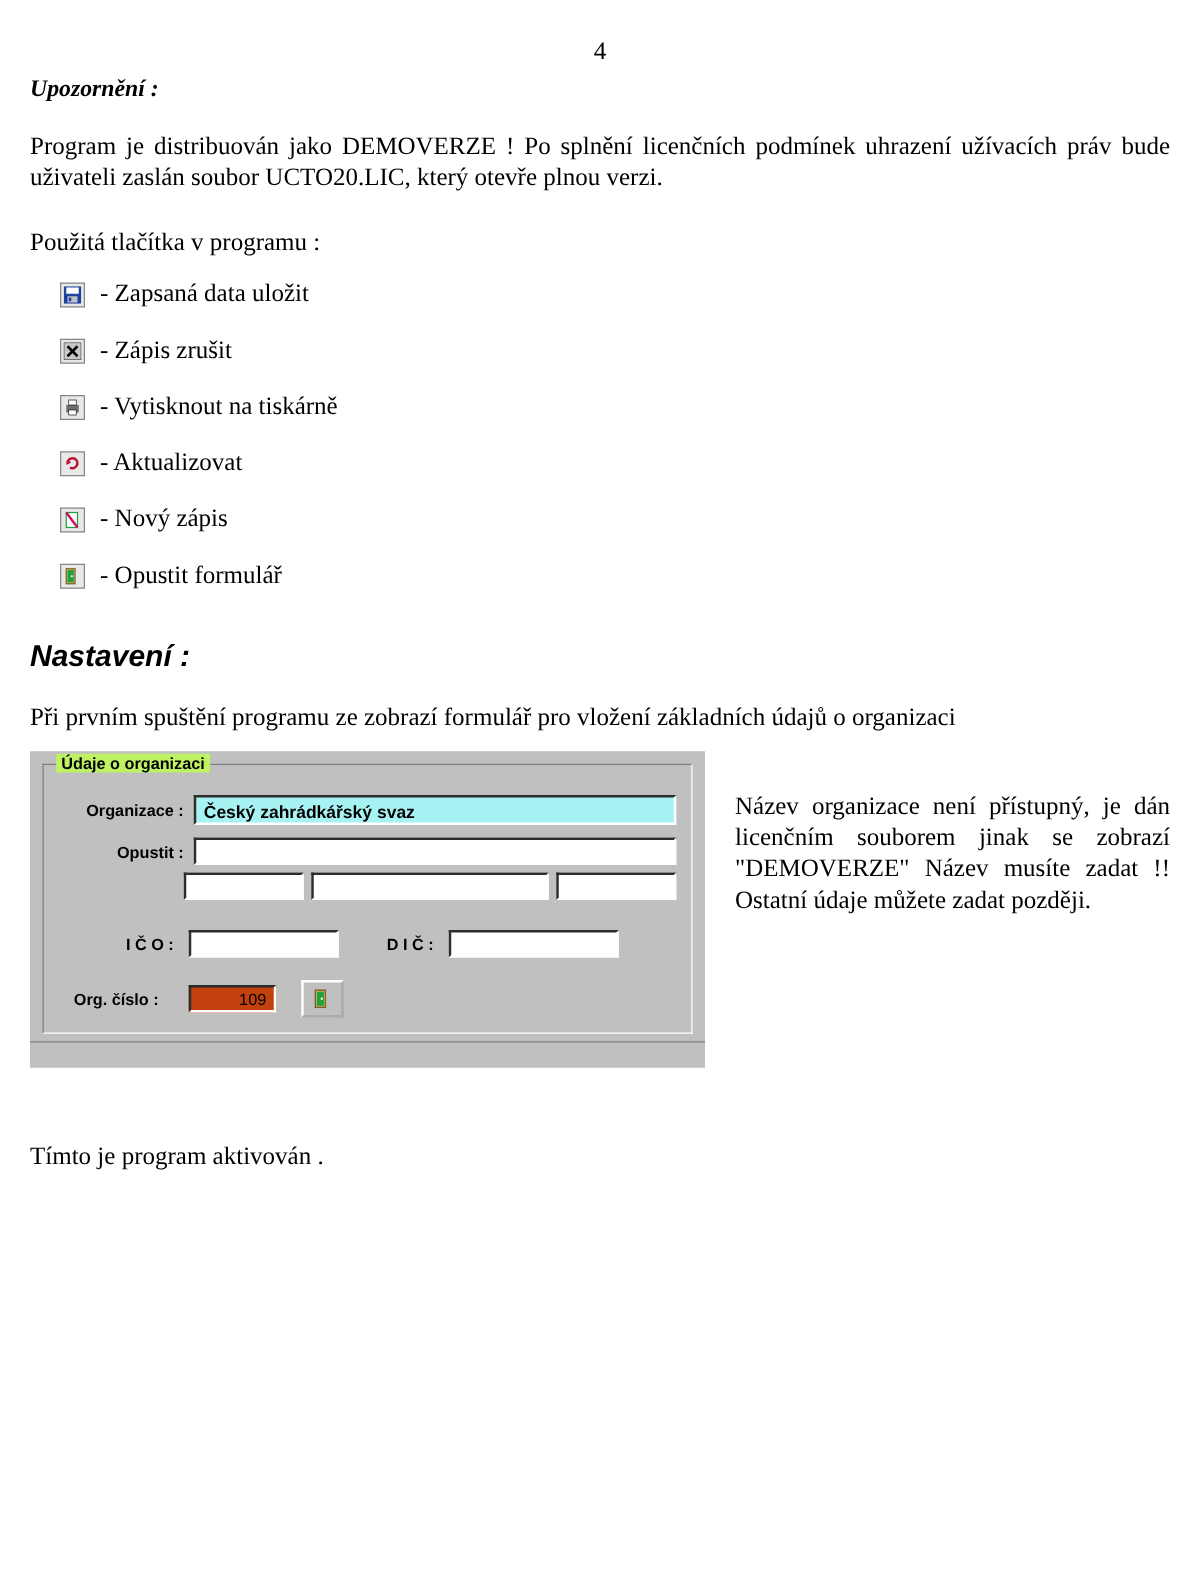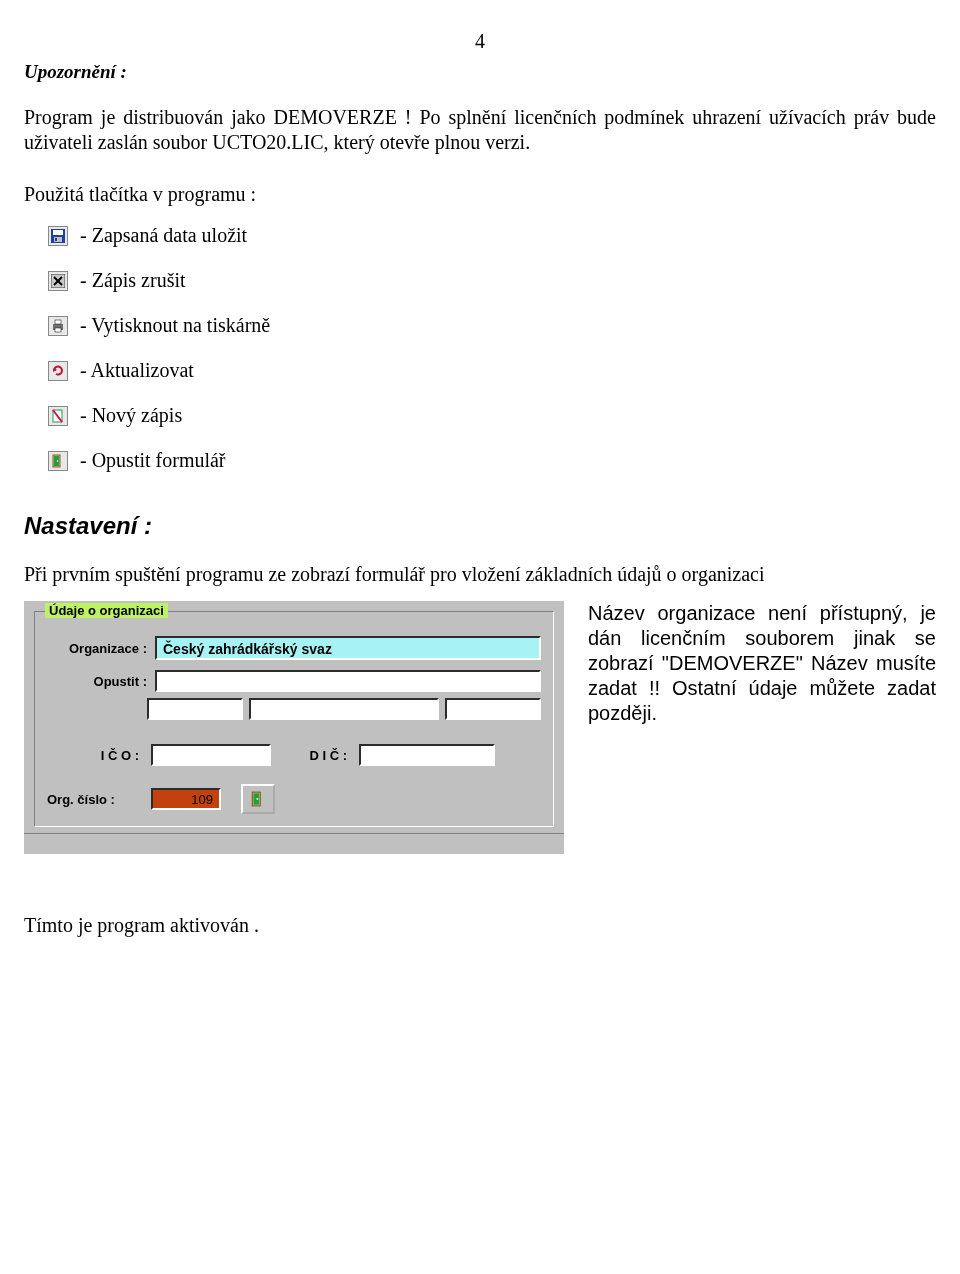--- a/index.html
+++ b/index.html
@@ -161,21 +161,21 @@
     font-size: 13px;
     text-align: right;
     padding-right:4px;
   }
   .ids-row .ico-lbl { width:92px; }
   .ids-row .ico-val { width:120px; }
   .ids-row .dic-lbl { width:44px; margin-left:24px;}
   .ids-row .dic-val { width:136px; }
 
   .orgnum-row { display:flex; align-items:center; margin-top:18px; gap:8px;}
-  .orgnum-row .lbl2 { width:92px; font-weight:bold; font-size:13px; text-align:left; padding-right:4px;}
+  .orgnum-row .lbl2 { width:92px; font-weight:bold; font-size:13px; text-align:center; padding-right:4px;}
   .orgnum-val {
     width:70px; text-align:right;
     background:#c2410c;
     border:2px inset #fff;
     border-top-color:#808080; border-left-color:#808080;
     height:22px; box-sizing:border-box; padding:2px 6px;
     font-size:13px;
   }
   .exit-button {
     width:30px; height:26px;
@@ -187,24 +187,25 @@
 
   .dialog-statusbar {
     height:20px;
     border-top:1px solid #808080;
     background:#c0c0c0;
     margin-top:6px;
   }
 
   .right-note {
     flex: 1;
-    font-family: Liberation Sans, sans-serif;
+    font-family: Liberation Serif, serif;
     font-size: 20px;
     line-height: 1.25;
     text-align: justify;
+    margin-top: 32px;
   }
 
   .footer-line {
     font-size: 20px;
     margin-top: 60px;
   }
 </style>
 </head>
 <body>
 

